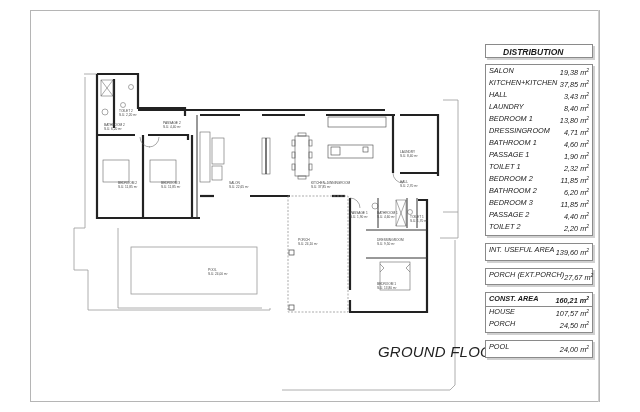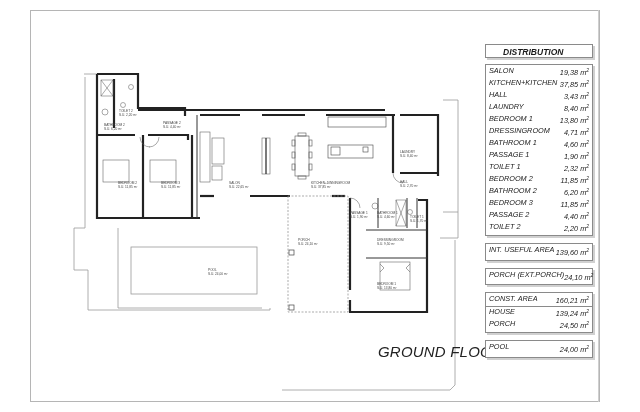--- a/index.html
+++ b/index.html
@@ -244,32 +244,32 @@
   <div class="box single">
     <div class="row">
       <span>INT. USEFUL AREA</span>
       <span class="v"><span>139,60</span> m<sup>2</sup></span>
     </div>
   </div>
 
   <div class="box single">
     <div class="row">
       <span>PORCH (EXT.PORCH)</span>
-      <span class="v"><span>24,10</span> m<sup>2</sup></span>
+      <span class="v"><span>27,67</span> m<sup>2</sup></span>
     </div>
   </div>
 
   <div class="box">
-    <div class="row" style="border-bottom:1px solid #8a8a8a; margin:0 -3px; padding:0 3px;">
+    <div class="row" style="border-bottom:1px solid #8a8a8a; margin:0 -3px; padding:0 3px;font-weight:bold;">
       <span>CONST. AREA</span>
       <span class="v"><span>160,21</span> m<sup>2</sup></span>
     </div>
     <div class="row">
       <span>HOUSE</span>
-      <span class="v"><span>139,24</span> m<sup>2</sup></span>
+      <span class="v"><span>107,57</span> m<sup>2</sup></span>
     </div>
     <div class="row">
       <span>PORCH</span>
       <span class="v"><span>24,50</span> m<sup>2</sup></span>
     </div>
   </div>
 
   <div class="box single">
     <div class="row">
       <span>POOL</span>

